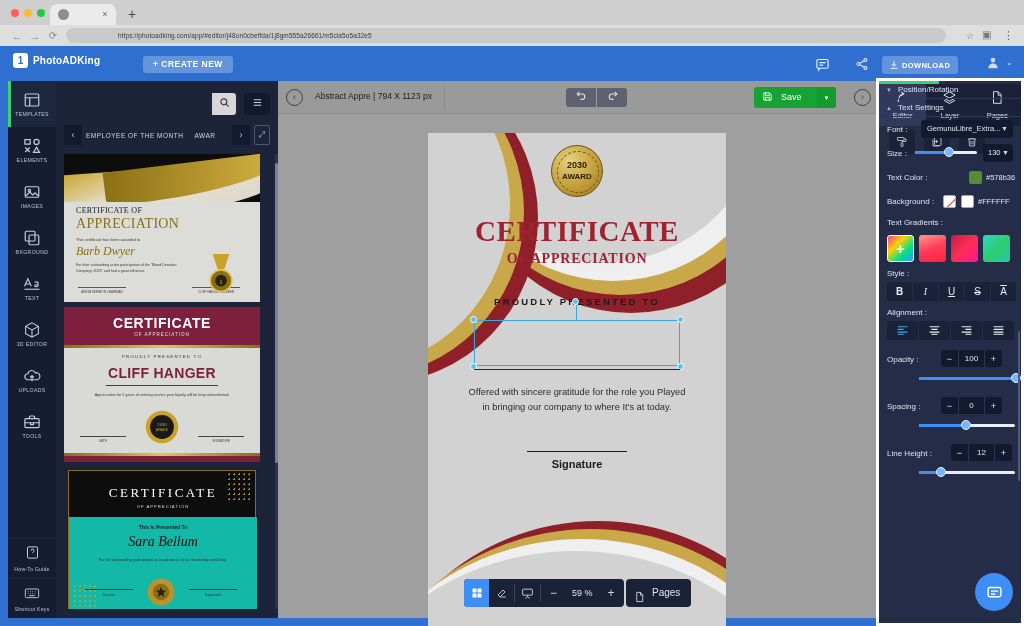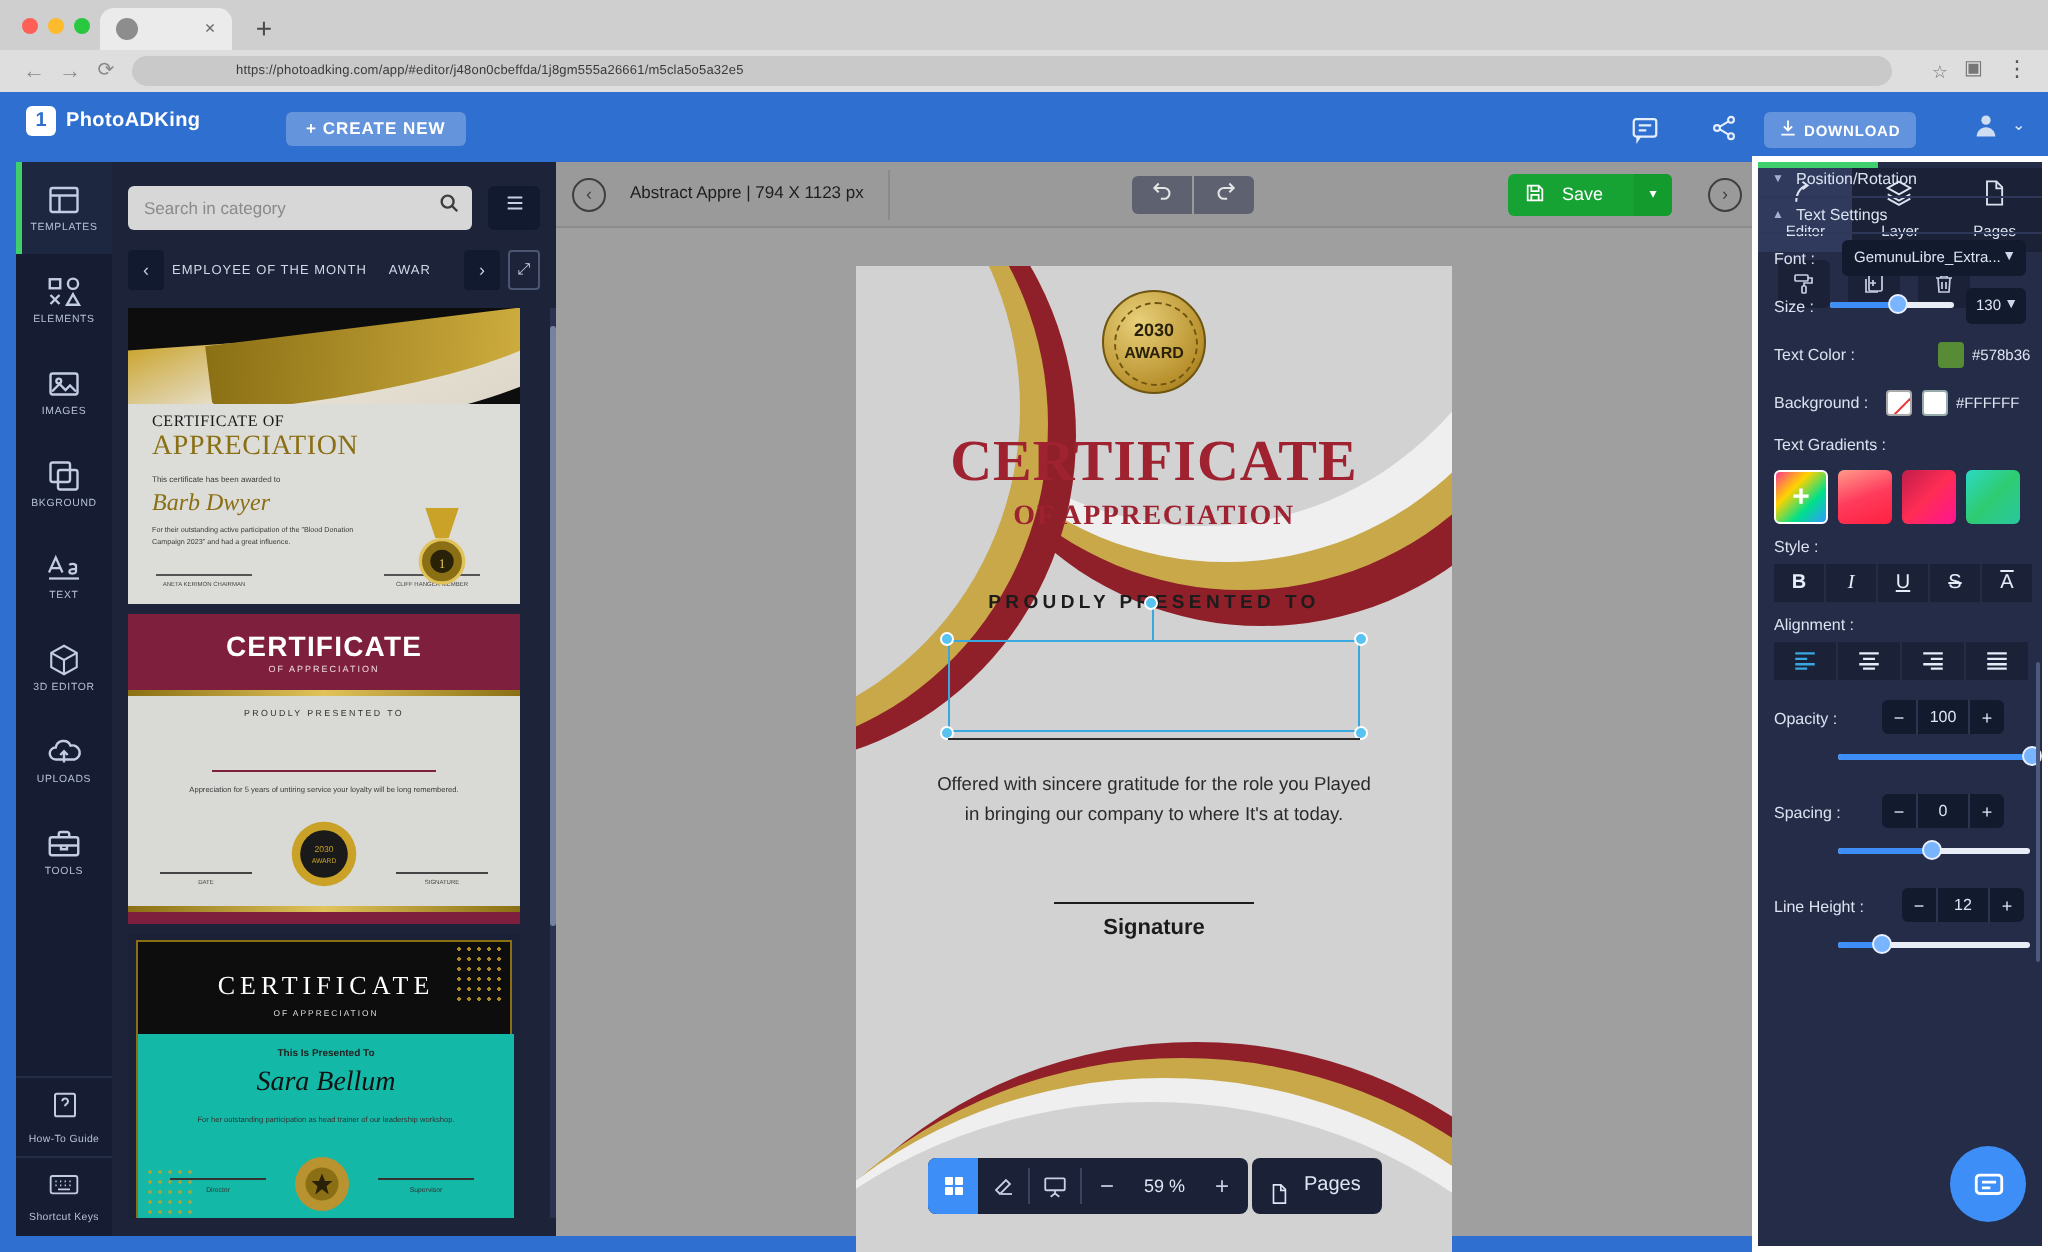--- a/index.html
+++ b/index.html
@@ -526,21 +526,20 @@
             <path d="M5.5 8h1M9 8h1M12.5 8h1M16 8h1M5.5 11h1M9 11h1M12.5 11h1M16 11h1M7.5 14h9"></path>
           </svg>
       </span>
       <span class="rail-bottom-label">Shortcut Keys</span>
     </div>
   </div>
 </div>
 
 <div id="template-panel">
   <div id="search-row">
-    <input id="search-input" placeholder="Search in category" style="">
     <div id="search-btn">
       <svg width="11" height="11" viewBox="0 0 24 24" fill="none" stroke="#3e3e3e" stroke-width="2.6">
           <circle cx="10.5" cy="10.5" r="6.5"></circle>
           <path d="M15.5 15.5L21 21"></path>
         </svg>
     </div>
     <div id="category-list-btn">
       <svg width="11" height="11" viewBox="0 0 24 24" fill="none" stroke="#c6cfe3" stroke-width="2.2">
           <path d="M4 6h16M4 12h16M4 18h16"></path>
         </svg>
@@ -581,20 +580,21 @@
     </div>
 
     <div class="thumb" id="thumb2">
       <div id="t2-head">
         <div id="t2-title">CERTIFICATE</div>
         <div id="t2-sub">OF APPRECIATION</div>
       </div>
       <div id="t2-gold"></div>
       <div id="t2-body">
         <div id="t2-pres">PROUDLY PRESENTED TO</div>
+        <div id="t2-name">CLIFF HANGER</div>
         <div id="t2-rule"></div>
         <div id="t2-desc">Appreciation for 5 years of untiring service your loyalty will be long remembered.</div>
         <svg id="t2-seal" viewBox="0 0 40 40">
           <circle cx="20" cy="20" r="19" fill="#c9a227"></circle>
           <circle cx="20" cy="20" r="14" fill="#1a1a1a"></circle>
           <text x="20" y="19" font-size="5" fill="#c9a227" text-anchor="middle">2030</text>
           <text x="20" y="25" font-size="4" fill="#c9a227" text-anchor="middle">AWARD</text>
         </svg>
         <div id="t2-d1">DATE</div>
         <div id="t2-d2">SIGNATURE</div>

